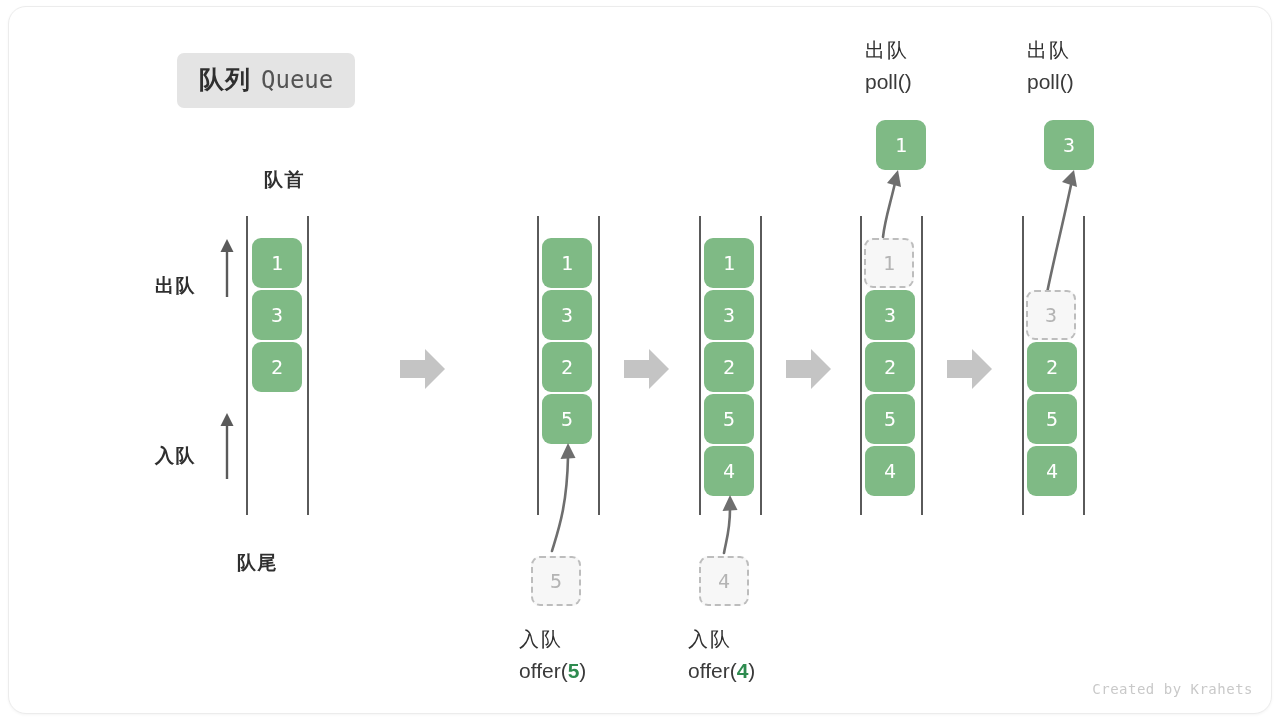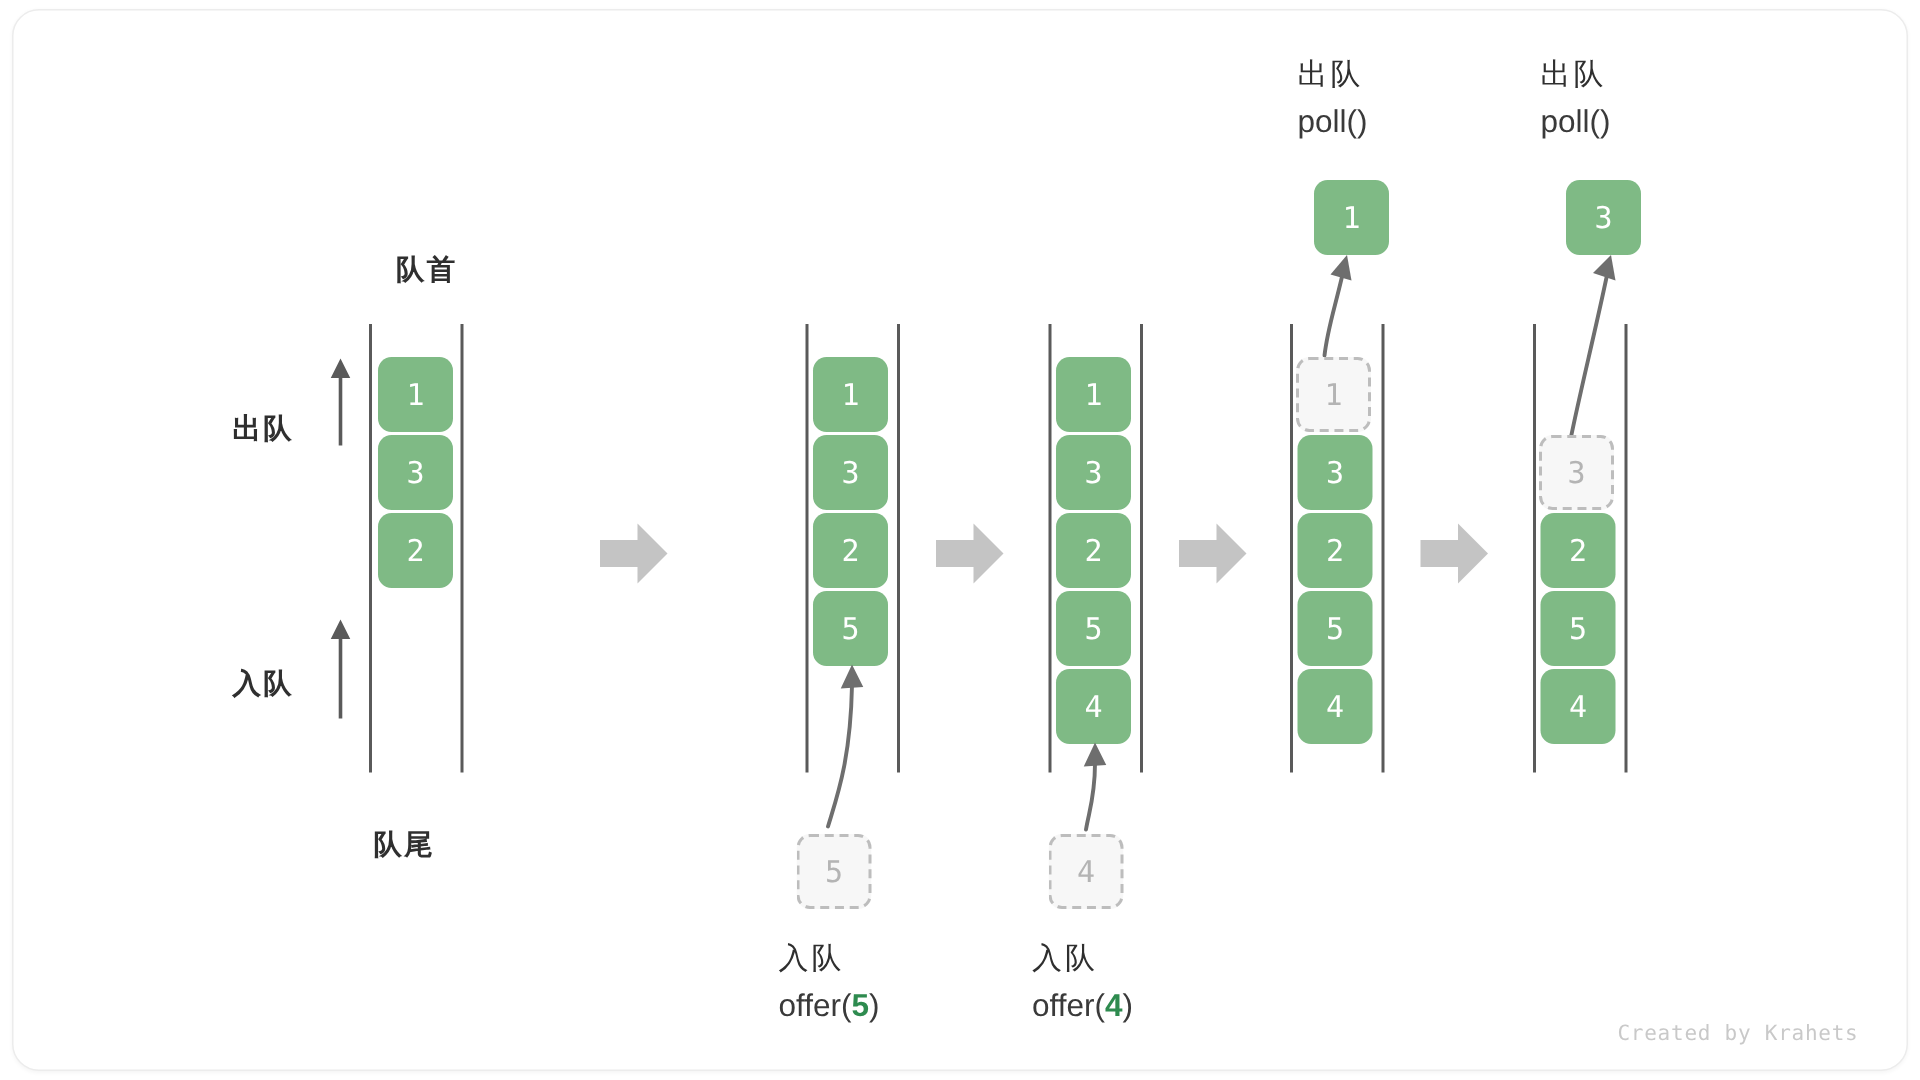--- a/index.html
+++ b/index.html
@@ -104,36 +104,40 @@
   .box.ghost {
     background: #f7f7f7;
     border: 2px dashed #bdbdbd;
     color: #b4b4b4;
   }
 
   
   .step-arrow { width: 46px; height: 44px; }
 
   .credit {
-    right: 32px; bottom: 16px;
+    right: 18px; bottom: 16px;
     font-family: "DejaVu Sans Mono", "Liberation Mono", monospace;
     font-size: 14px;
     color: #c9c9c9;
     letter-spacing: 0.5px;
   }
   svg { display: block; overflow: visible; }
 </style>
 </head>
 <body>
 
 <div id="card">
 
+  <div class="abs" id="title-badge">
+    <span class="cn">队列</span>
+    <span class="en">Queue</span>
+  </div>
 
   <div class="abs cn-bold" style="left:240px; top:160px;padding-left:15px;">队首</div>
-  <div class="abs cn-bold" style="left:240px; top:543px;">队尾</div>
+  <div class="abs cn-bold" style="left:228px; top:543px;">队尾</div>
 
   <div class="abs cn-bold" style="left:146px; top:266px;">出队</div>
   <div class="abs" style="left:206px; top:230px;">
     <svg width="24" height="62" viewBox="0 0 24 62">
       <line x1="12" y1="60" x2="12" y2="12" stroke="#5a5a5a" stroke-width="2.4"></line>
       <polygon points="12,2 5.5,15 18.5,15" fill="#5a5a5a"></polygon>
     </svg>
   </div>
 
   <div class="abs cn-bold" style="left:146px; top:436px;">入队</div>

